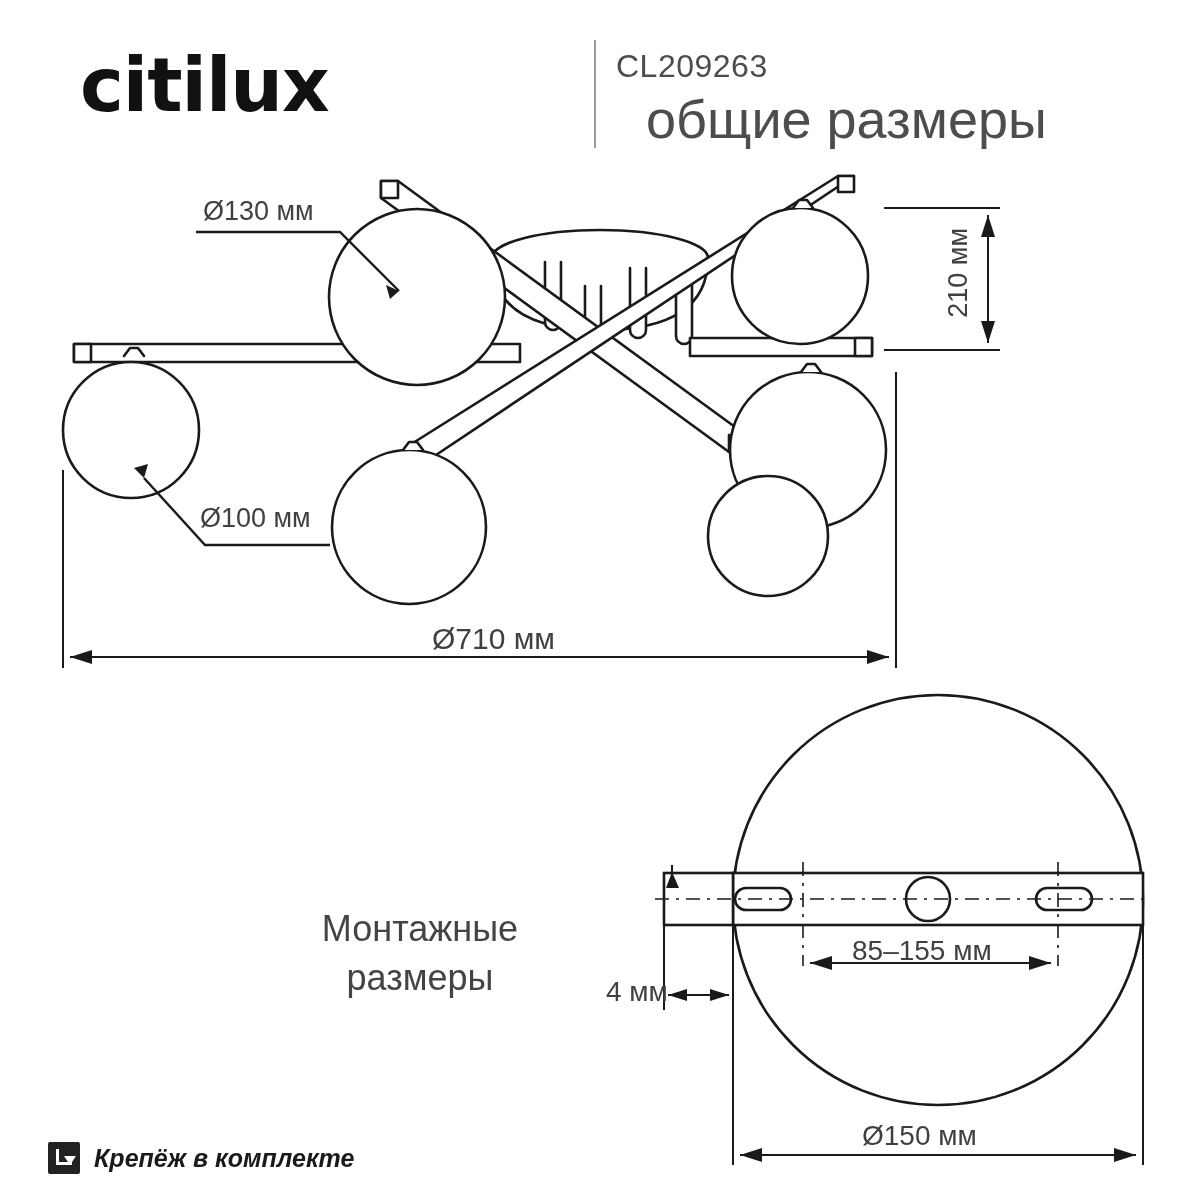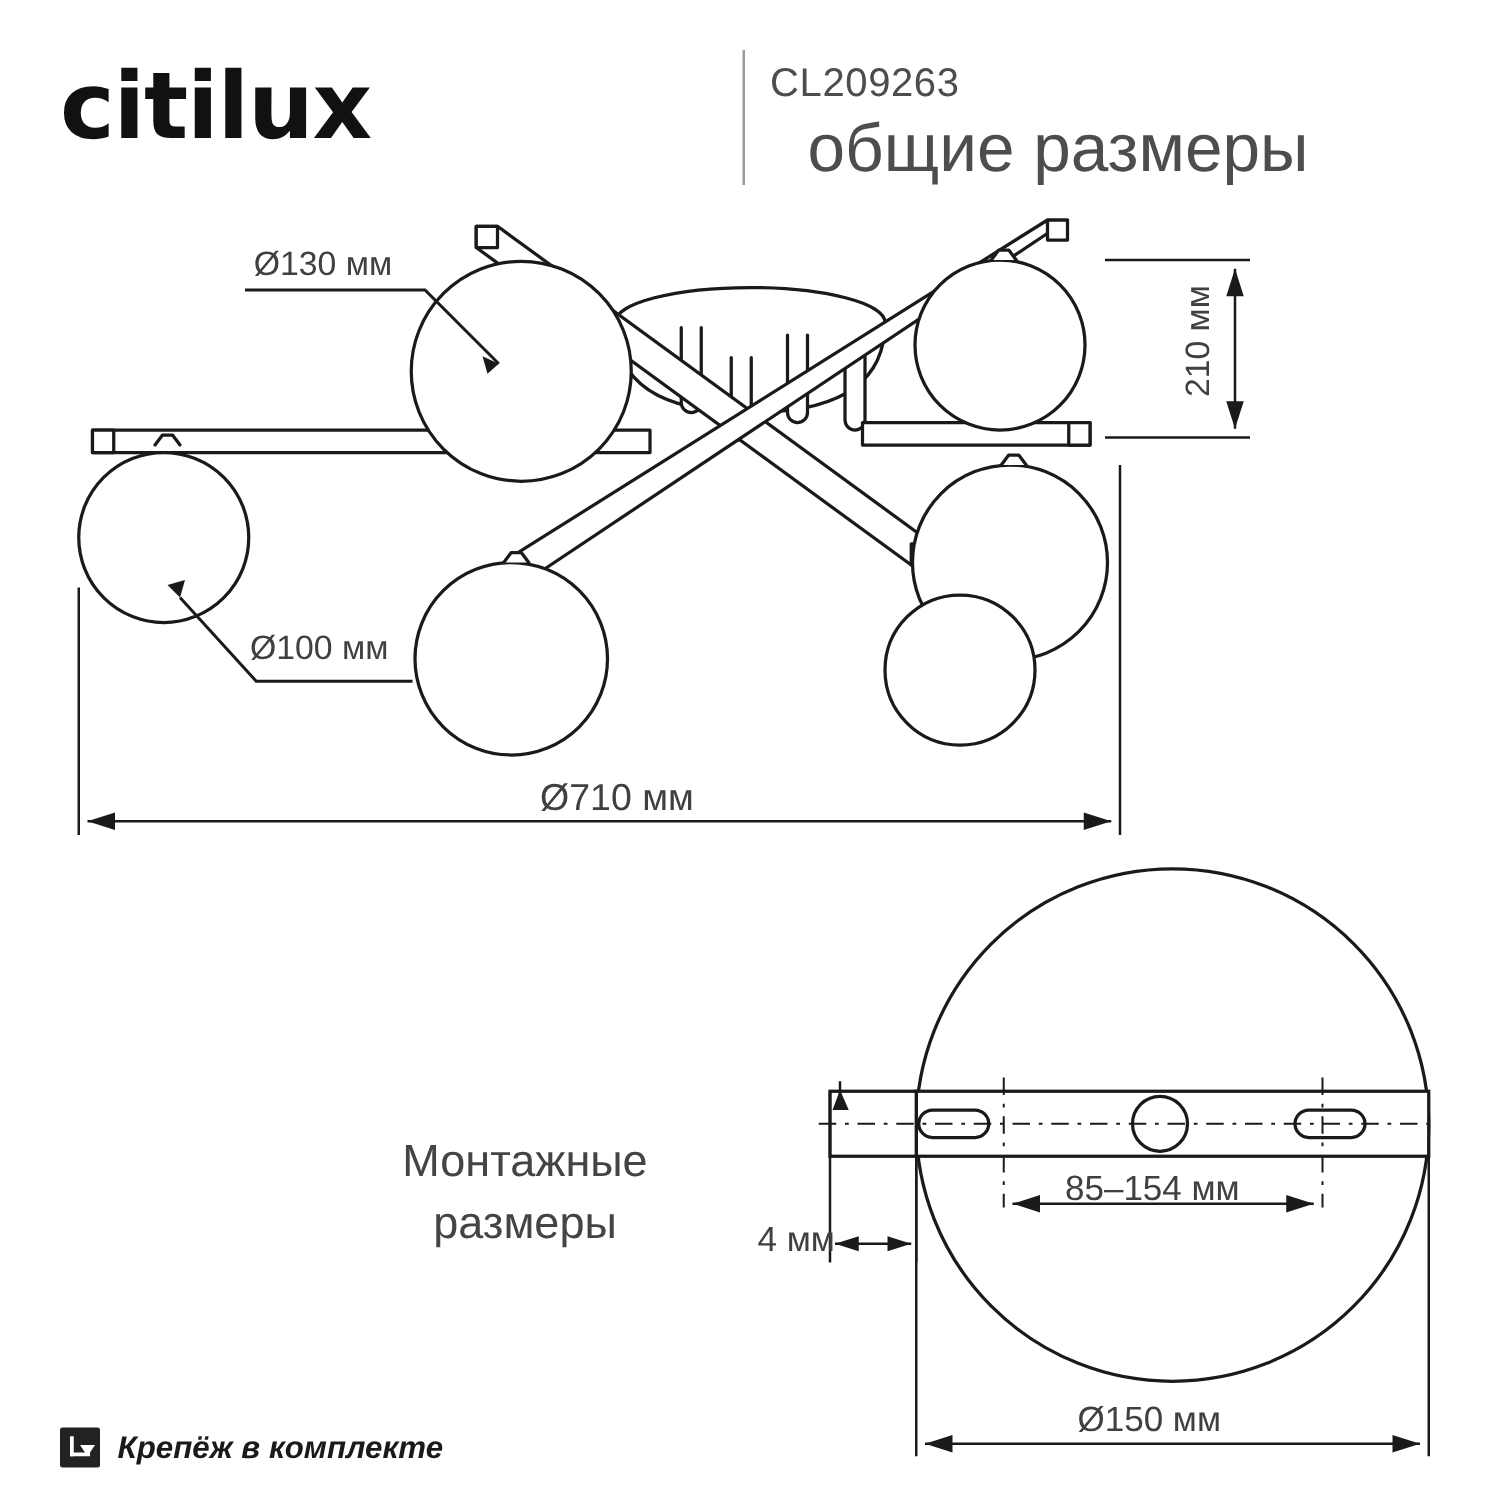--- a/index.html
+++ b/index.html
@@ -17,21 +17,21 @@
   }
   .page {
     position: absolute;
     left: 0; top: 0;
     width: 1200px;
     height: 1200px;
   }
   
   .logo {
     position: absolute;
-    left: 48px;
+    left: 80px;
     top: 42px;
     font-family: "DejaVu Sans", sans-serif;
     font-weight: bold;
     font-size: 74px;
     letter-spacing: -1px;
     color: #111;
     white-space: nowrap;
   }
   .header-div {
     position: absolute;
@@ -267,21 +267,21 @@
   <div class="lbl lbl-d130">Ø130 мм</div>
   <div class="lbl lbl-d100">Ø100 мм</div>
   <div class="lbl lbl-d710">Ø710 мм</div>
   <div class="lbl lbl-210 lbl-rot">210 мм</div>
 
   <div class="mount-title">
     <div>Монтажные</div>
     <div>размеры</div>
   </div>
 
-  <div class="lbl lbl-85">85–154 мм</div>
+  <div class="lbl lbl-85">85–155 мм</div>
   <div class="lbl lbl-4">4 мм</div>
   <div class="lbl lbl-d150">Ø150 мм</div>
 
   <div class="footer">
     <div class="footer-icon"></div>
     <div class="footer-text">Крепёж в комплекте</div>
   </div>
 
 </div>
 

